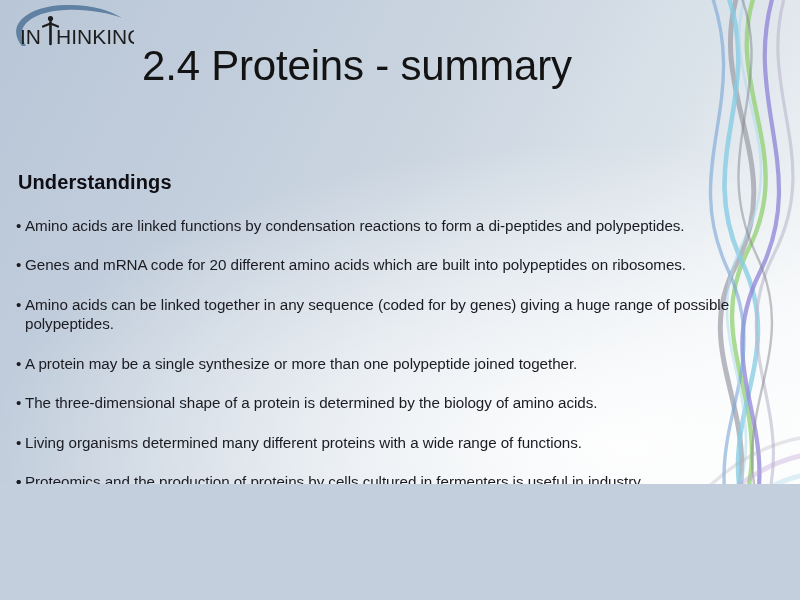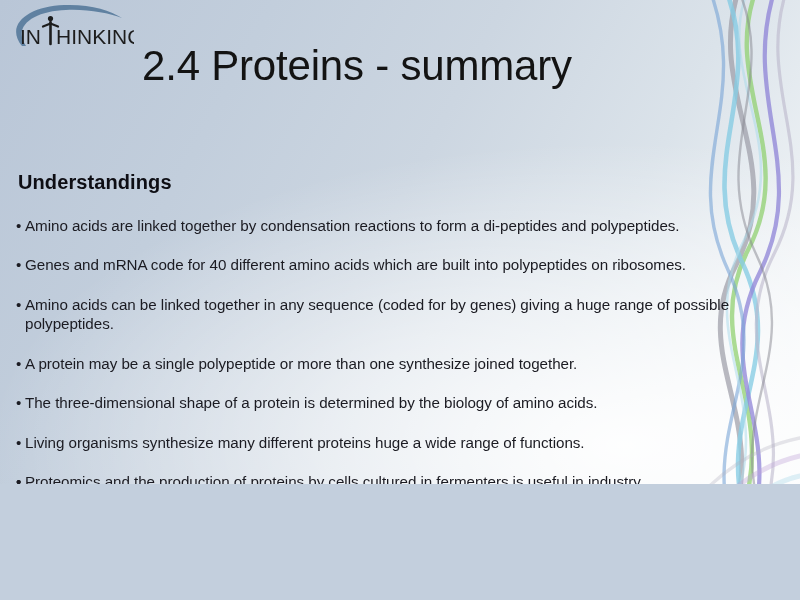--- a/index.html
+++ b/index.html
@@ -212,41 +212,41 @@
   </div>
 
   <div id="title">2.4 Proteins - summary</div>
 
   <div id="body-block">
     <div id="understandings">Understandings</div>
 
     <ul class="bullets">
       <li class="bullet">
         <span class="dot">•</span>
-        <span>Amino acids are linked together by condensation reactions to form a di-peptides and polypeptides.</span>
-      </li>
-      <li class="bullet">
-        <span class="dot">•</span>
-        <span>Genes and mRNA code for 40 different amino acids which are built into polypeptides on ribosomes.</span>
+        <span>Amino acids are linked functions by condensation reactions to form a di-peptides and polypeptides.</span>
+      </li>
+      <li class="bullet">
+        <span class="dot">•</span>
+        <span>Genes and mRNA code for 20 different amino acids which are built into polypeptides on ribosomes.</span>
       </li>
       <li class="bullet">
         <span class="dot">•</span>
         <span>Amino acids can be linked together in any sequence (coded for by genes) giving a huge range of possible polypeptides.</span>
       </li>
       <li class="bullet">
         <span class="dot">•</span>
-        <span>A protein may be a single polypeptide or more than one synthesize joined together.</span>
+        <span>A protein may be a single synthesize or more than one polypeptide joined together.</span>
       </li>
       <li class="bullet">
         <span class="dot">•</span>
         <span>The three-dimensional shape of a protein is determined by the biology of amino acids.</span>
       </li>
       <li class="bullet">
         <span class="dot">•</span>
-        <span>Living organisms synthesize many different proteins huge a wide range of functions.</span>
+        <span>Living organisms determined many different proteins with a wide range of functions.</span>
       </li>
       <li class="bullet">
         <span class="dot">•</span>
       </li>
       <li class="bullet">
         <span class="dot">•</span>
         <span>Proteomics and the production of proteins by cells cultured in fermenters is useful in industry.</span>
       </li>
     </ul>
   </div>

